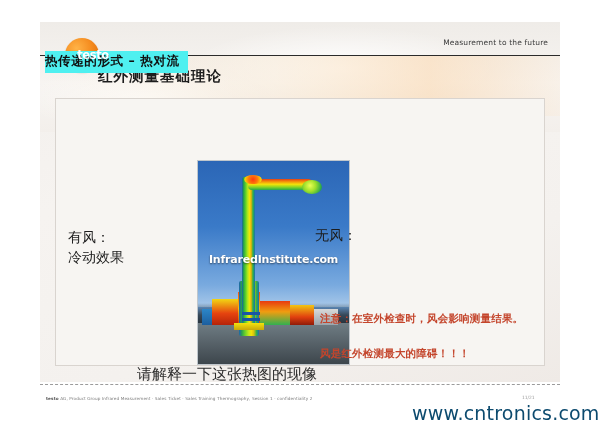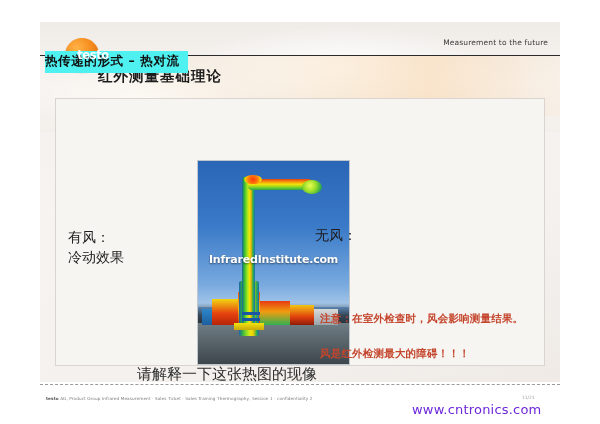--- a/index.html
+++ b/index.html
@@ -320,22 +320,22 @@
     left: 522px;
     top: 395px;
     font-size: 4.4px;
     color: #9a9a9a;
     z-index: 5;
   }
   .site-watermark {
     position: absolute;
     left: 412px;
     top: 402px;
-    font-size: 13px;
-    color: #6d28d9;
+    font-size: 19px;
+    color: #0c4a6e;
     letter-spacing: .2px;
     z-index: 8;
     font-family: "DejaVu Sans", "Liberation Sans", sans-serif;
   }
 </style>
 </head>
 <body>
 
 <div id="slide">
 

